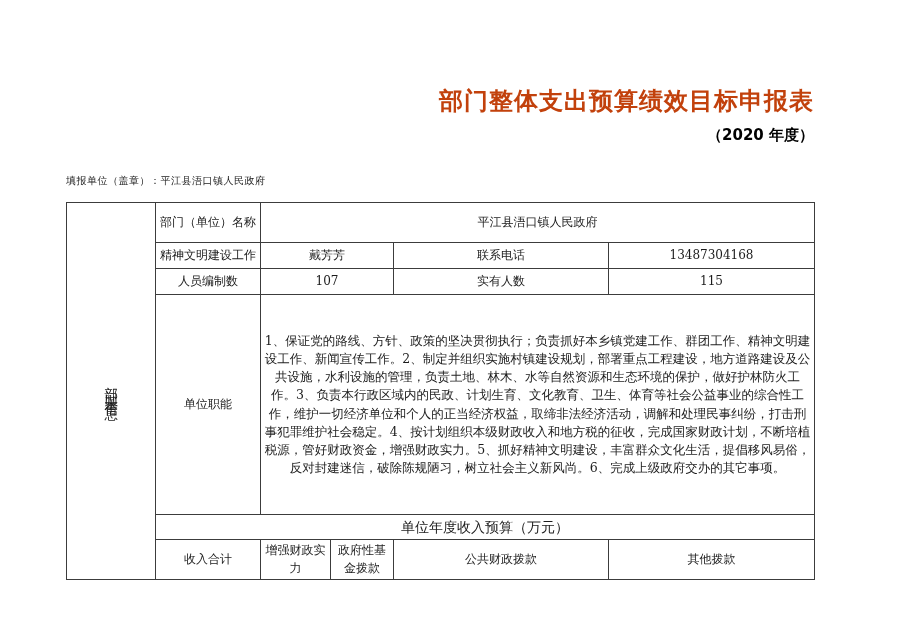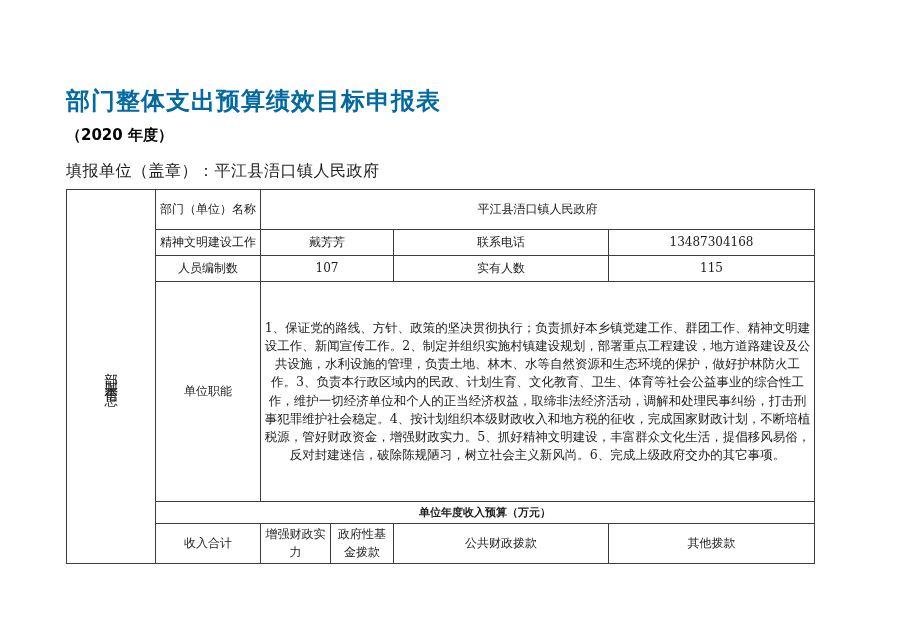--- a/index.html
+++ b/index.html
@@ -16,42 +16,42 @@
     left: 66px; top: 72px;
     width: 748px;
   }
   .section-heading {
     font-size: 15px;
     letter-spacing: 2px;
     color: #222;
   }
   .doc-title {
     margin-top: 13px;
-    text-align: left;
+    text-align: right;
     font-family: "DejaVu Sans", "Liberation Sans", sans-serif;
     font-weight: bold;
     font-size: 24px;
     letter-spacing: 1px;
-    color: #0369a1;
+    color: #c2410c;
   }
   .doc-subtitle {
     margin-top: 9px;
-    text-align: left;
+    text-align: right;
     font-family: "DejaVu Sans", "Liberation Sans", sans-serif;
     font-weight: bold;
     font-size: 15px;
     color: #000;
   }
   .unit-line {
-    margin-top: 16px;
-    font-size: 16px;
+    margin-top: 29px;
+    font-size: 10px;
     letter-spacing: 0.5px;
   }
   table.main {
-    margin-top: 7px;
+    margin-top: 14px;
     border-collapse: collapse;
     table-layout: fixed;
     width: 748px;
     font-size: 12px;
     padding-left: 43px;
   }
   table.main td {
     border: 1px solid #3c3c3c;
     text-align: center;
     vertical-align: middle;
@@ -67,22 +67,22 @@
     font-size: 13.5px;
     display: inline-block;
   }
   td.functions-cell {
     text-align: justify;
     padding: 4px 8px;
     font-size: 12.5px;
     line-height: 1.5;
   }
   td.income-header {
-    font-weight: bold;
-    font-size: 11px;
+    font-weight: normal;
+    font-size: 14px;
     height: 22px;
   }
   tr.r1 td { height: 40px; }
   tr.r2 td { height: 26px; }
   tr.r3 td { height: 26px; }
   tr.r4 td { height: 220px; }
   tr.r6 td { height: 40px; }
   td.tight { padding: 2px 1px; }
 </style>
 </head>

